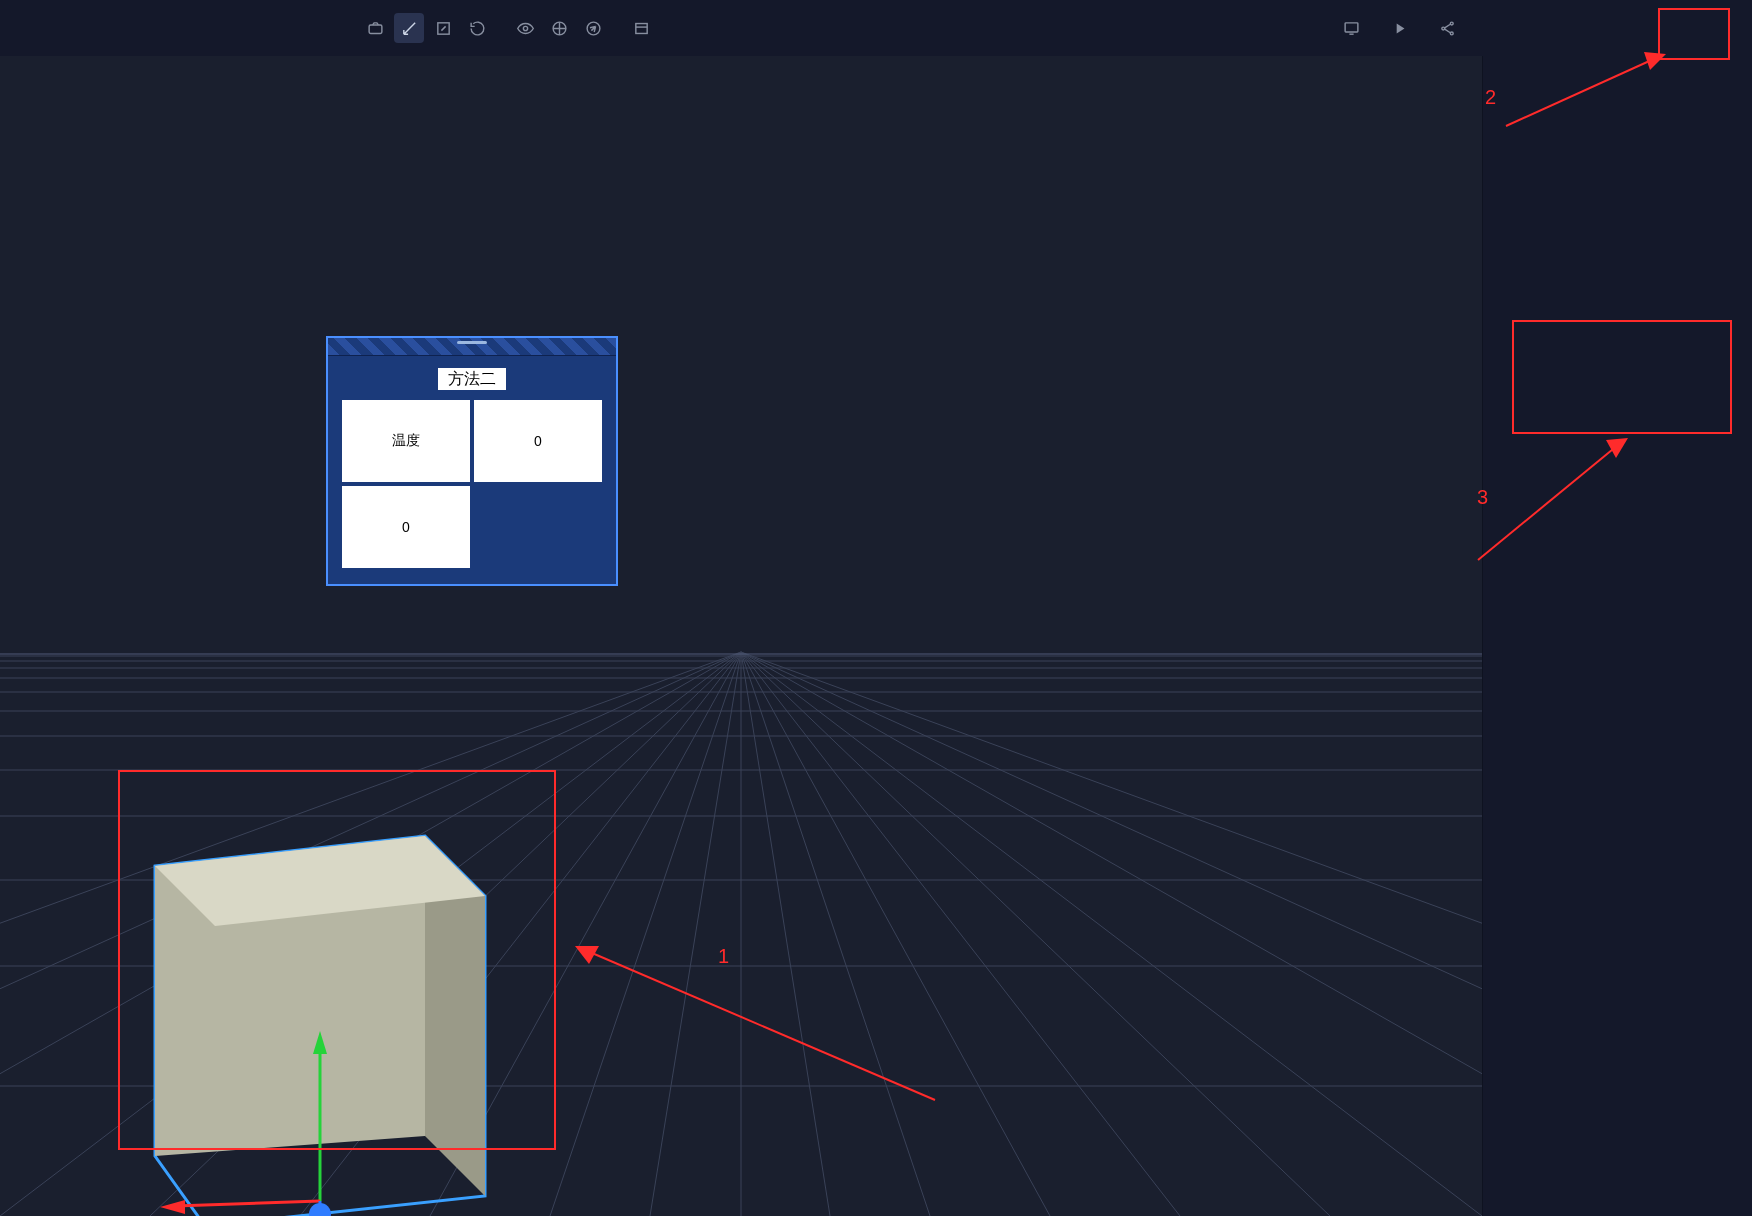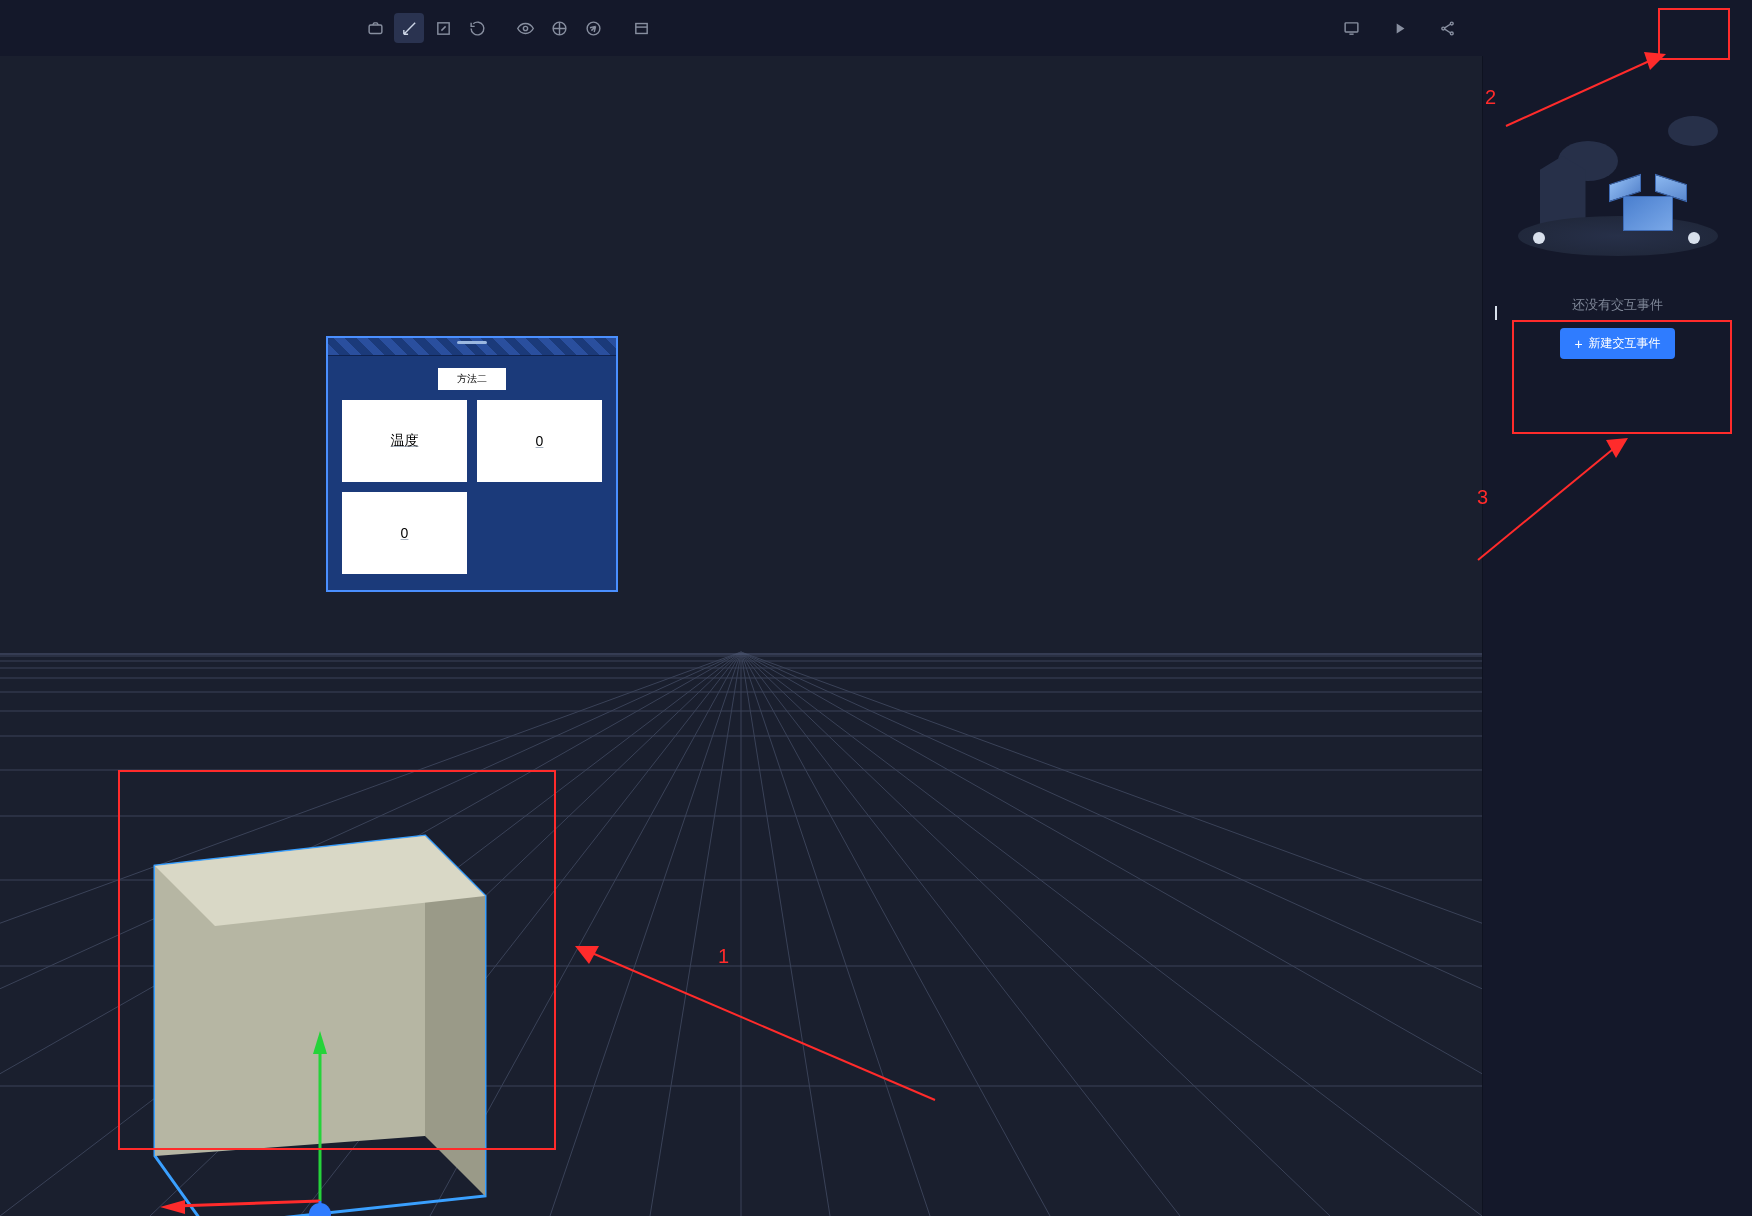--- a/index.html
+++ b/index.html
@@ -108,27 +108,26 @@
   background: repeating-linear-gradient(45deg,#2a4f9e 0 8px,#1b3a7a 8px 16px);
   border-bottom: 1px solid #0e2250; position: relative;
 }
 .panel-top::after {
   content: ""; position: absolute; top: 3px; left: 50%; transform: translateX(-50%);
   width: 30px; height: 3px; background: #9cb8e0; border-radius: 2px;
 }
 .panel-inner { padding: 12px 14px 16px; }
 .panel-title {
   margin: 0 auto 10px; width: 68px; height: 22px;
-  background: #fff; color: #000; font-size: 10px;
+  background: #fff; color: #000; font-size: 16px;
   display: flex; align-items: center; justify-content: center;
 }
 .panel-grid {
   display: grid; grid-template-columns: 1fr 1fr; grid-template-rows: 1fr 1fr;
-  gap: 10px;
-  text-decoration: underline;
+  gap: 4px;
 }
 .panel-cell {
   background: #fff; height: 82px;
   display: flex; align-items: center; justify-content: center;
   font-size: 14px; color: #000;
 }
 
 
 .anno-box { position: absolute; border: 2px solid #ff2b2b; pointer-events: none; z-index: 60; }
 .anno-num { position: absolute; color: #ff2b2b; font-size: 20px; z-index: 60; pointer-events: none; }
@@ -215,41 +214,20 @@
         </div>
     </div>
   </div>
 
   <div class="right-sidebar">
     <div class="side-tabs">
       <div class="side-tab">基础</div>
       <div class="side-tab">动画</div>
       <div class="side-tab">数据</div>
       <div class="side-tab active">交互</div>
-    </div>
-    <div class="side-body">
-      <div class="empty-illus">
-        <div class="cloud c1"></div>
-        <div class="cloud c2"></div>
-        <div class="building"></div>
-        <div class="ground"></div>
-        <div class="tree t1"></div>
-        <div class="tree t2"></div>
-        <div class="open-box">
-          <div class="flapL"></div>
-            <div class="flapR"></div>
-            <div class="body"></div>
-        </div>
-      </div>
-      <div class="caret-mark"></div>
-      <div class="empty-text">还没有交互事件</div>
-      <div class="create-btn">
-        <span class="plus">+</span>
-        <span>新建交互事件</span>
-      </div>
     </div>
   </div>
 
   <div class="viewport">
 
     <svg class="grid-svg" viewBox="0 0 1482 1160" preserveAspectRatio="none">
       <g stroke="#3a4258" stroke-width="1">
 
         <line x1="0" y1="600" x2="1482" y2="600"></line>
         <line x1="0" y1="605" x2="1482" y2="605"></line>

